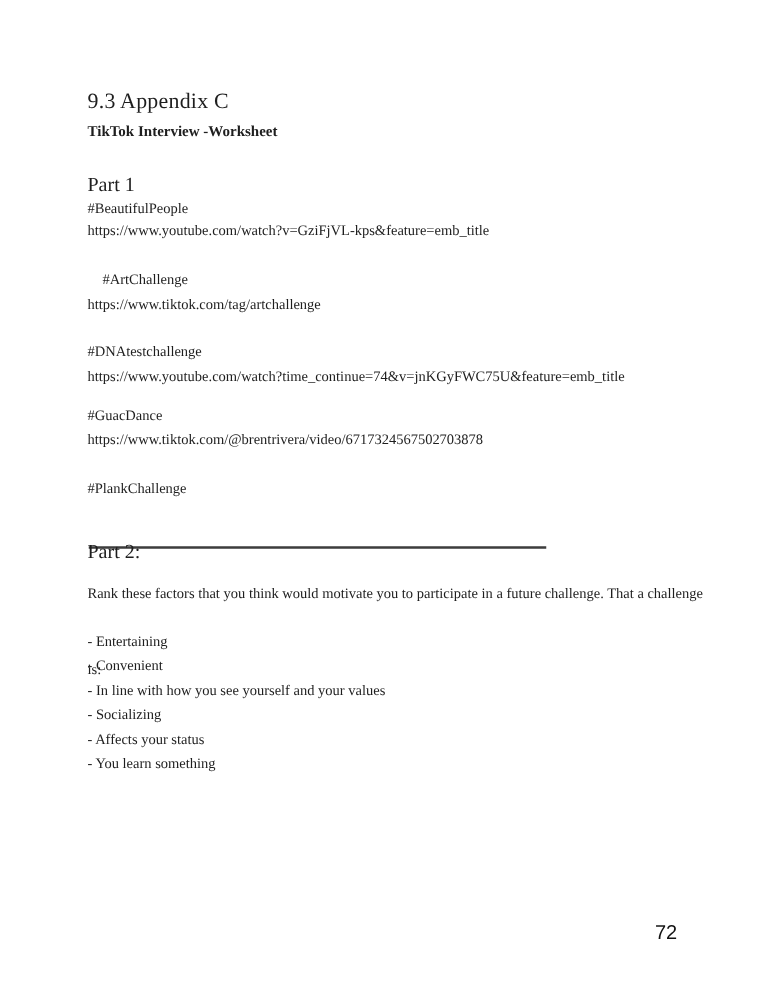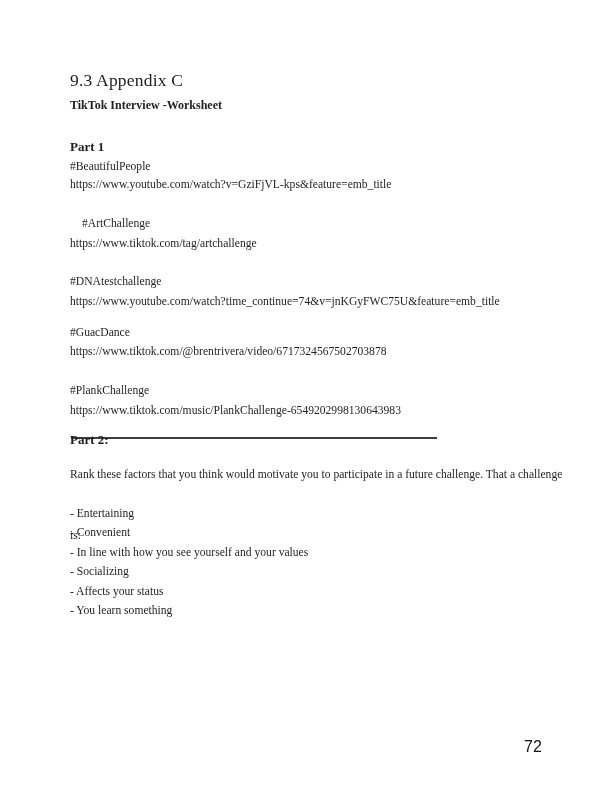--- a/index.html
+++ b/index.html
@@ -21,22 +21,22 @@
   .section-title {
     font-size: 17.5px;
     font-weight: 400;
     letter-spacing: 0.2px;
   }
   .bold-sub {
     font-size: 12px;
     font-weight: 700;
   }
   .part-heading {
-    font-size: 13px;
-    font-weight: 700;
+    font-size: 16px;
+    font-weight: 400;
   }
   .body-line {
     font-size: 11.6px;
     font-weight: 400;
   }
   .divider {
     position: absolute;
     border-bottom: 2px solid #3d3d3d;
   }
   .page-number {
@@ -61,21 +61,20 @@
   <div class="abs body-line" style="left:82px; top:217px;">#ArtChallenge</div>
   <div class="abs body-line" style="left:70px; top:237px;">https://www.tiktok.com/tag/artchallenge</div>
 
   <div class="abs body-line" style="left:70px; top:275px;">#DNAtestchallenge</div>
   <div class="abs body-line" style="left:70px; top:295px;text-align:right;">https://www.youtube.com/watch?time_continue=74&amp;v=jnKGyFWC75U&amp;feature=emb_title</div>
 
   <div class="abs body-line" style="left:70px; top:326px;">#GuacDance</div>
   <div class="abs body-line" style="left:70px; top:345px;">https://www.tiktok.com/@brentrivera/video/6717324567502703878</div>
 
   <div class="abs body-line" style="left:70px; top:384px;">#PlankChallenge</div>
-  <div class="abs body-line" style="left:70px; top:404px;">https://www.tiktok.com/music/PlankChallenge-6549202998130643983</div>
 
   <div class="divider" style="left:71px; top:437px; width:366px;"></div>
 
   <div class="abs part-heading" style="left:70px; top:432px;">Part 2:</div>
 
   <div class="abs body-line" style="left:70px; top:468px;">Rank these factors that you think would motivate you to participate in a future challenge. That a challenge</div>
   <div class="abs body-line" style="left:70px; top:487px;margin-top:42px;">is:</div>
 
   <div class="abs body-line" style="left:70px; top:507px;">- Entertaining</div>
   <div class="abs body-line" style="left:70px; top:526px;">- Convenient</div>

